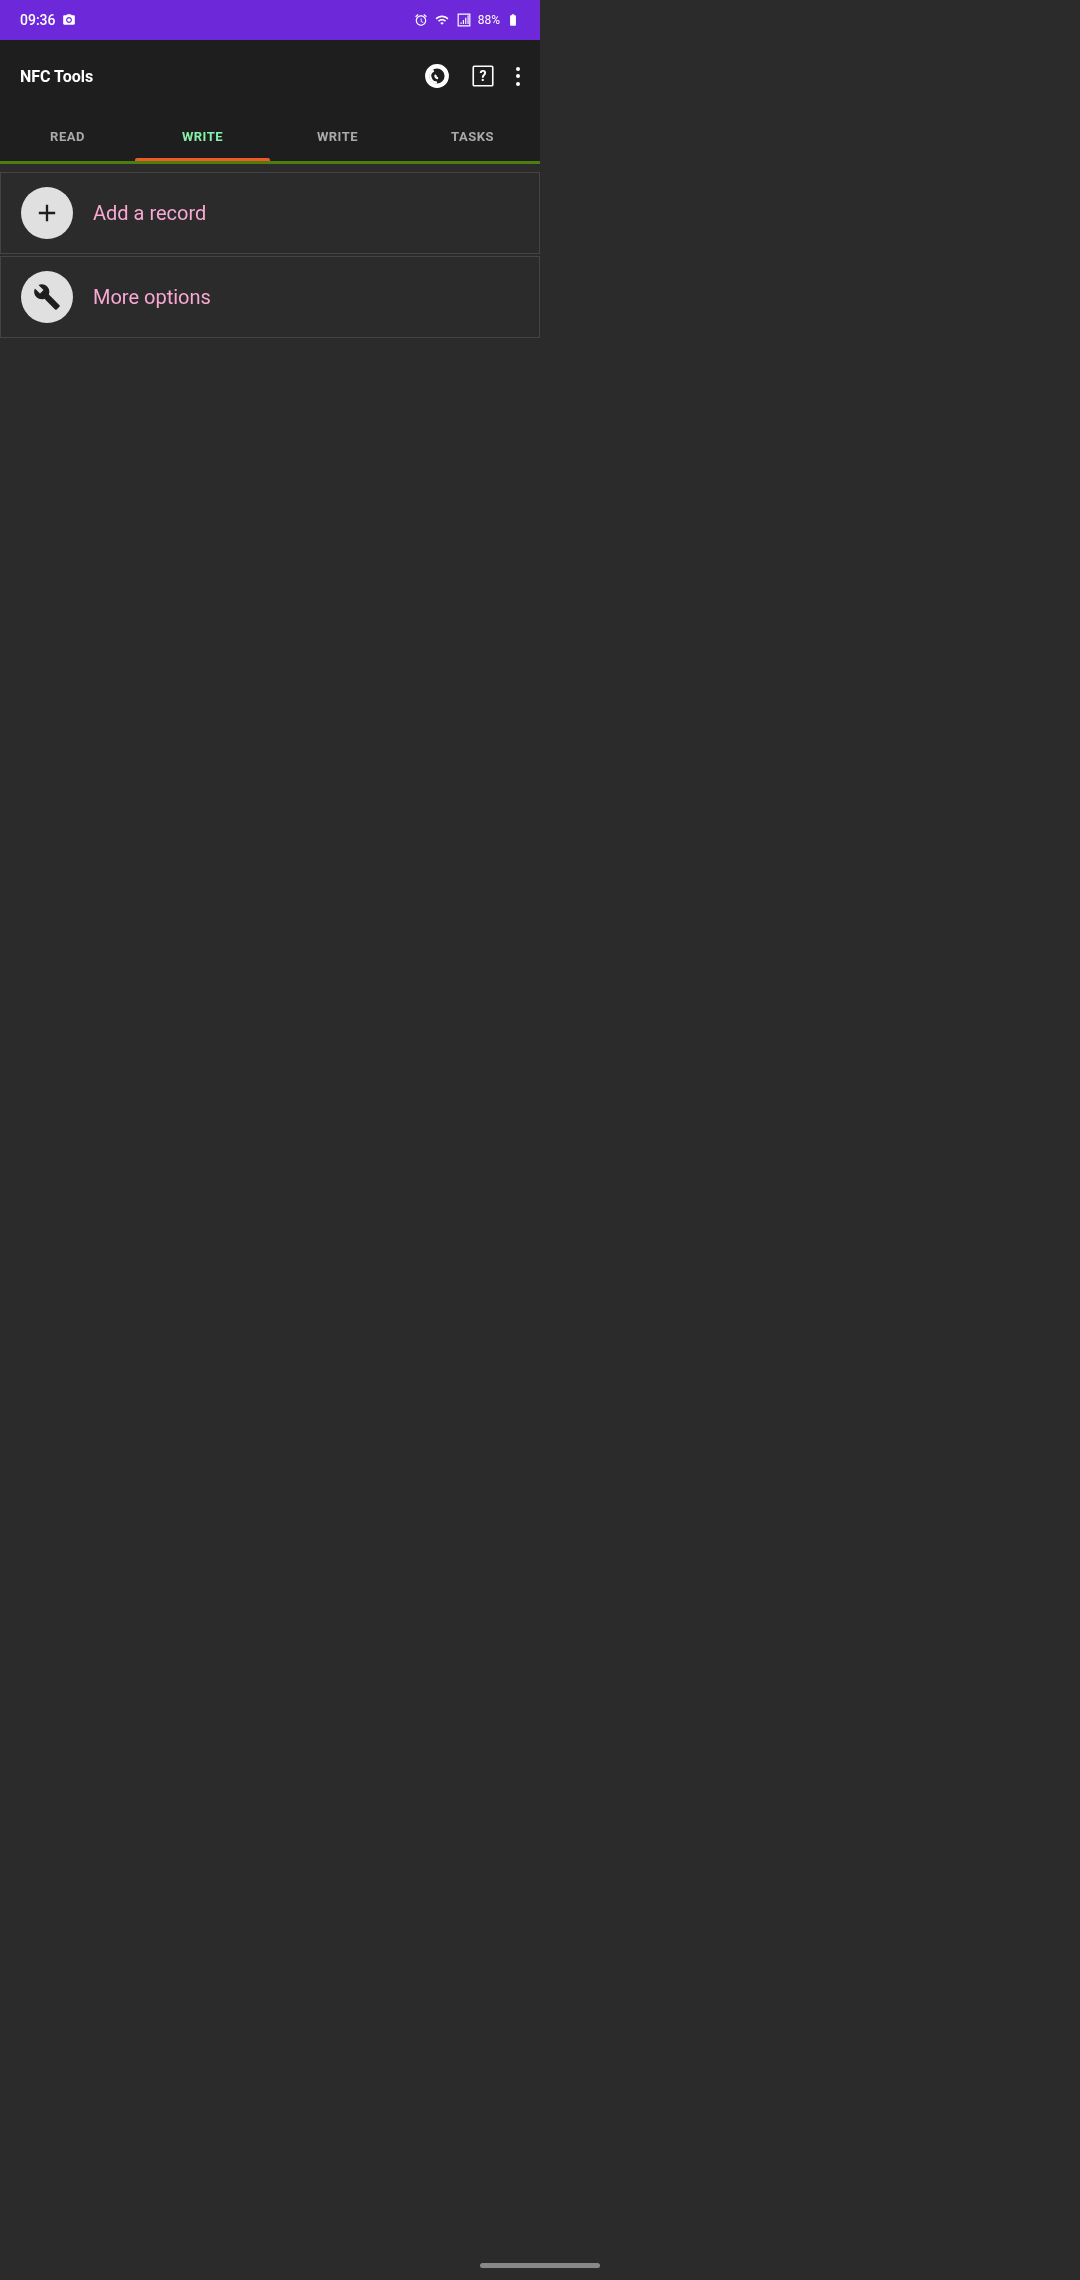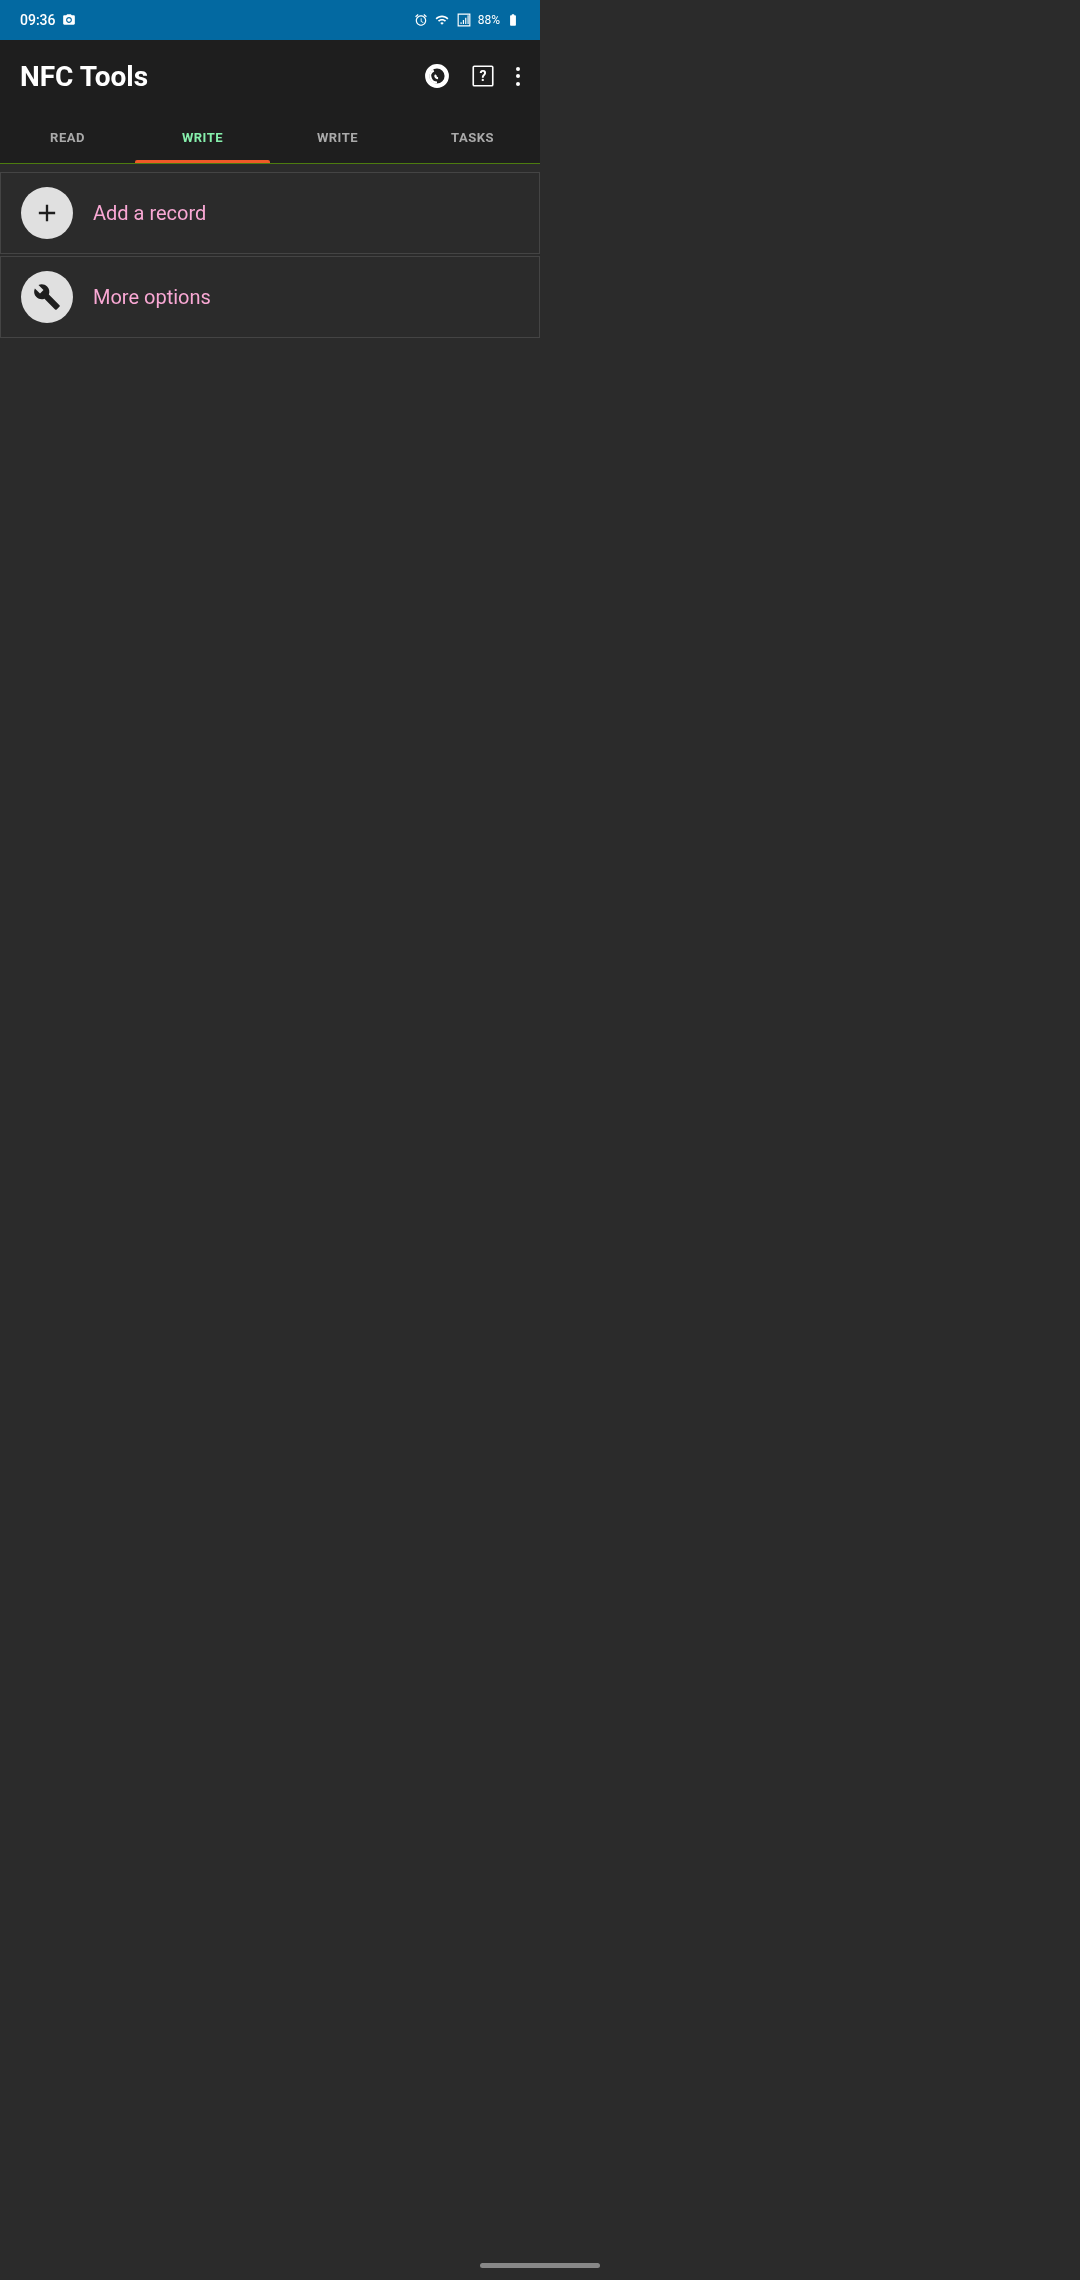--- a/index.html
+++ b/index.html
@@ -15,21 +15,21 @@
       background-color: #2b2b2b;
       font-family: 'Roboto', Arial, sans-serif;
       color: #ffffff;
       overflow: hidden;
     }
 
     
     .status-bar {
       width: 100%;
       height: 40px;
-      background-color: #0369a1;
+      background-color: #6d28d9;
       display: flex;
       align-items: center;
       justify-content: space-between;
       padding: 0 20px;
     }
 
     .status-bar-time {
       font-size: 14px;
       font-weight: 500;
       color: #ffffff;
@@ -54,21 +54,21 @@
       width: 100%;
       height: 72px;
       background-color: #1e1e1e;
       display: flex;
       align-items: center;
       justify-content: space-between;
       padding: 0 20px;
     }
 
     .app-title {
-      font-size: 28px;
+      font-size: 16px;
       font-weight: 700;
       color: #ffffff;
     }
 
     .app-bar-actions {
       display: flex;
       align-items: center;
       gap: 20px;
     }
 
@@ -81,21 +81,21 @@
       justify-content: center;
     }
 
     
     .tabs-bar {
       width: 100%;
       height: 52px;
       background-color: #1e1e1e;
       display: flex;
       align-items: stretch;
-      border-bottom: 1px solid #4d7c0f;
+      border-bottom: 3px solid #4d7c0f;
     }
 
     .tab {
       flex: 1;
       display: flex;
       align-items: center;
       justify-content: center;
       font-size: 13px;
       font-weight: 700;
       color: #aaaaaa;

